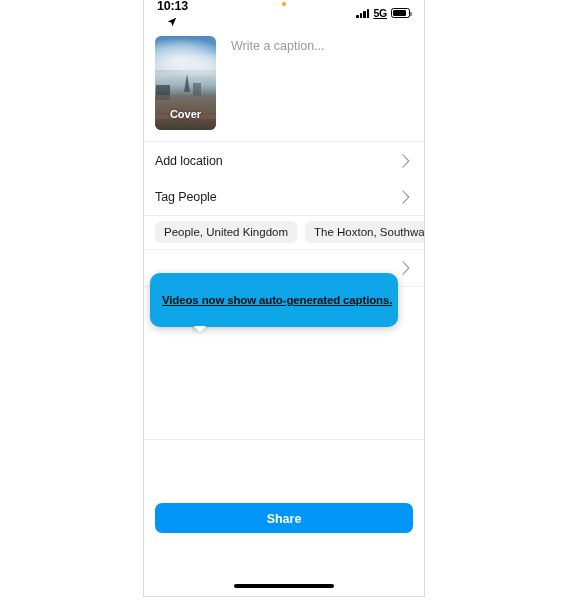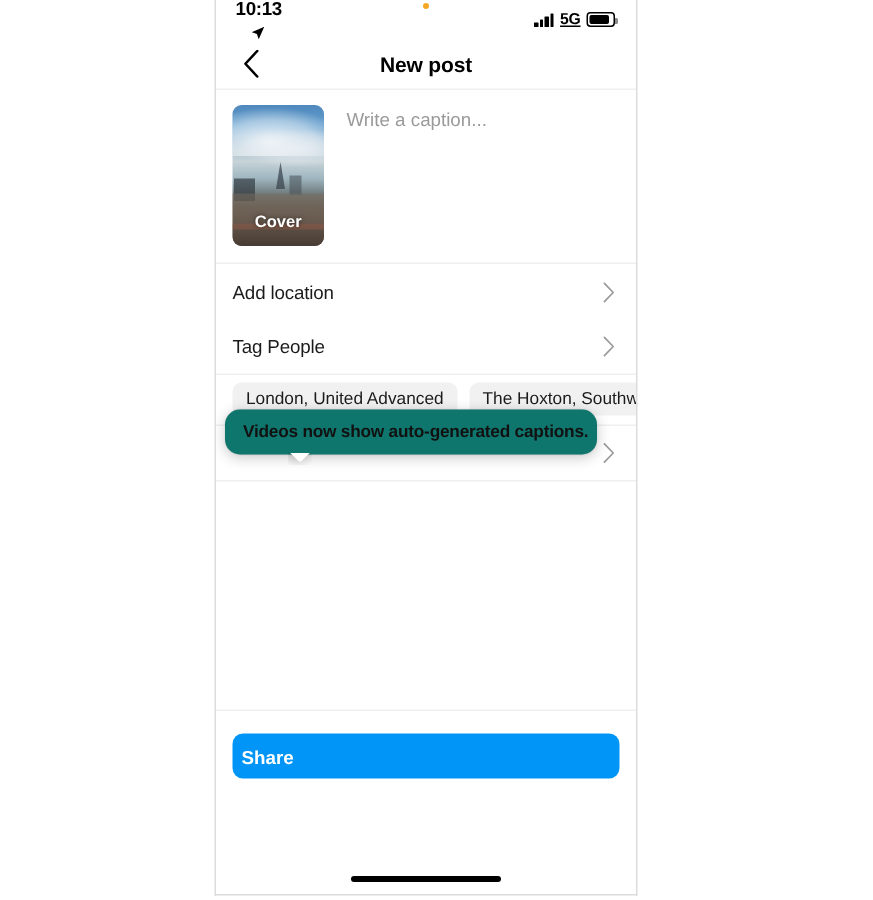--- a/index.html
+++ b/index.html
@@ -315,54 +315,56 @@
 
   
   .share-area {
     padding: 15px 11px 0 11px;
   }
   .share-btn {
     display: block;
     width: 100%;
     height: 30px;
     line-height: 30px;
-    text-align: left;
+    text-align: center;
     background: #0095f6;
     color: #ffffff;
     font-size: 12.5px;
     font-weight: bold;
     border: none;
     border-radius: 7px;
     cursor: pointer;
     font-family: "Liberation Sans", sans-serif;
+    margin-top: 48px;
   }
 
   
   .home-indicator {
     position: absolute;
     left: 50%;
     transform: translateX(-50%);
     bottom: 8px;
     width: 100px;
     height: 4px;
     border-radius: 3px;
     background: #000000;
   }
 
   
   .tooltip {
     position: absolute;
     left: 6px;
     top: 273px;
-    background: #0f766e;
+    background: #0ea5e9;
     border-radius: 10px;
-    padding: 9px 12px;
+    padding: 21px 12px;
     box-shadow: 0 2px 9px rgba(0,0,0,0.22), 0 0 1px rgba(0,0,0,0.12);
     z-index: 40;
     max-width: 224px;
+    text-decoration: underline;
   }
   .tooltip-text {
     font-size: 11.5px;
     font-weight: bold;
     color: #111111;
     letter-spacing: -0.15px;
     white-space: nowrap;
   }
   .tooltip-arrow {
     position: absolute;
@@ -407,28 +409,20 @@
           <i></i>
           <i></i>
       </span>
       <span class="sb-net">5G</span>
       <span class="sb-battery">
           <span class="fill"></span>
         </span>
     </div>
   </div>
 
-  <div class="navbar">
-    <div class="nav-back">
-      <svg width="11" height="19" viewBox="0 0 11 19">
-        <path d="M9.5 1 L1.6 9.5 L9.5 18" stroke="#000" stroke-width="1.7" fill="none" stroke-linecap="round" stroke-linejoin="round"></path>
-      </svg>
-    </div>
-    <div class="nav-title">New post</div>
-  </div>
 
   <div class="caption-block">
     <div class="thumb">
       <div class="cloud"></div>
       <div class="cloud2"></div>
       <div class="bldg-a"></div>
       <div class="bldg-b"></div>
       <div class="shard"></div>
       <div class="ground"></div>
       <div class="thumb-label">Cover</div>
@@ -444,21 +438,21 @@
   </div>
 
   <div class="row">
     <span class="row-label">Tag People</span>
     <svg class="chev" viewBox="0 0 10 16">
       <path d="M1.5 1 L8.2 8 L1.5 15" stroke="#9a9a9a" stroke-width="1.3" fill="none" stroke-linecap="round" stroke-linejoin="round"></path>
     </svg>
   </div>
 
   <div class="chips">
-    <div class="chip">London, United Advanced</div>
+    <div class="chip">People, United Kingdom</div>
     <div class="chip">The Hoxton, Southwark</div>
   </div>
 
   <div class="row">
     <span class="row-label"></span>
     <svg class="chev" viewBox="0 0 10 16">
       <path d="M1.5 1 L8.2 8 L1.5 15" stroke="#9a9a9a" stroke-width="1.3" fill="none" stroke-linecap="round" stroke-linejoin="round"></path>
     </svg>
   </div>
 

